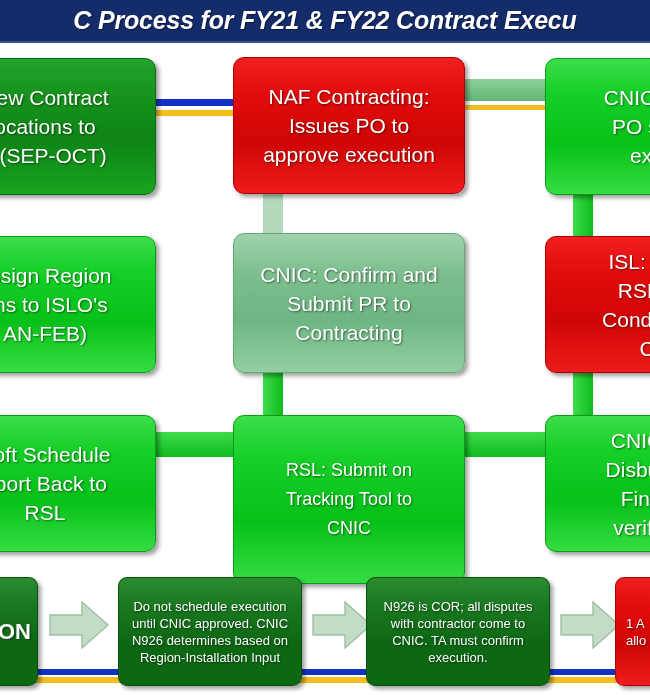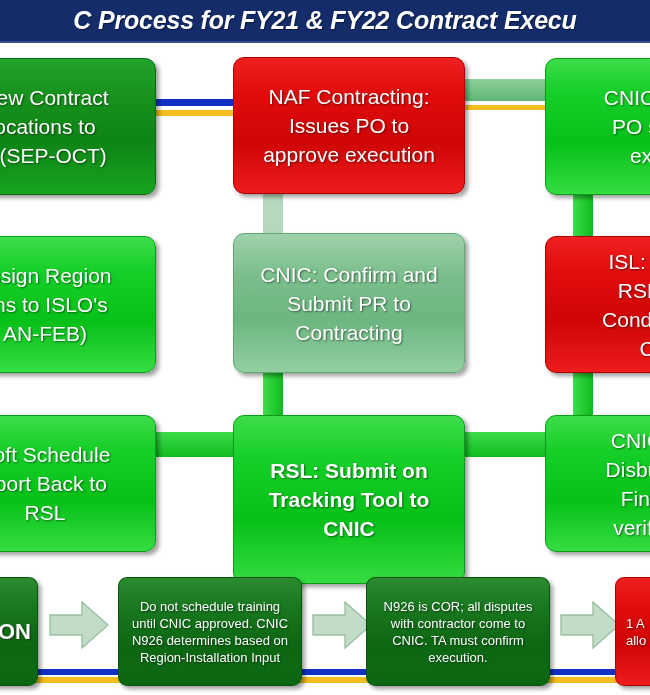--- a/index.html
+++ b/index.html
@@ -163,21 +163,21 @@
 Conducte
 C</span>
 </div>
 
 <div class="node green-bright" style="left:-66px; top:415px; width:222px; height:137px; font-size:21px; line-height:29px;">
   <span class="label">Soft Schedule
 eport Back to
 RSL</span>
 </div>
 
-<div class="node green-bright" style="left:233px; top:415px; width:232px; height:169px; font-size:21px; line-height:29px;font-weight:bold;">
+<div class="node green-bright" style="left:233px; top:415px; width:232px; height:169px; font-size:18px; line-height:29px;">
   <span class="label">RSL: Submit on
 Tracking Tool to
 CNIC</span>
 </div>
 
 <div class="node green-bright" style="left:545px; top:415px; width:190px; height:137px; font-size:21px; line-height:29px; justify-content:flex-start; padding-left:14px;">
   <span class="label" style="text-align:center;">CNIC D
 Disburse
 Finan
 verified</span>
@@ -190,21 +190,21 @@
   <span class="label" style="text-align:right;">ON</span>
 </div>
 
 <span class="arrow" style="left:48px; top:600px;">
   <svg width="62" height="50" viewBox="0 0 62 50">
     <polygon points="2,15 34,15 34,2 60,25 34,48 34,35 2,35" fill="#C3DCC7" stroke="#9BBFA2" stroke-width="1.4"></polygon>
   </svg>
 </span>
 
 <div class="node green-forest" style="left:118px; top:577px; width:184px; height:109px; font-size:13px; line-height:17px; border-radius:9px; padding:0 8px;">
-  <span class="label" style="white-space:normal;">Do not schedule training until CNIC approved. CNIC N926 determines based on Region-Installation Input</span>
+  <span class="label" style="white-space:normal;">Do not schedule execution until CNIC approved. CNIC N926 determines based on Region-Installation Input</span>
 </div>
 
 <span class="arrow" style="left:311px; top:600px;">
   <svg width="62" height="50" viewBox="0 0 62 50">
     <polygon points="2,15 34,15 34,2 60,25 34,48 34,35 2,35" fill="#C3DCC7" stroke="#9BBFA2" stroke-width="1.4"></polygon>
   </svg>
 </span>
 
 <div class="node green-forest" style="left:366px; top:577px; width:184px; height:109px; font-size:13px; line-height:17px; border-radius:9px; padding:0 8px;">
   <span class="label" style="white-space:normal;">N926 is COR; all disputes with contractor come to CNIC. TA must confirm execution.</span>

